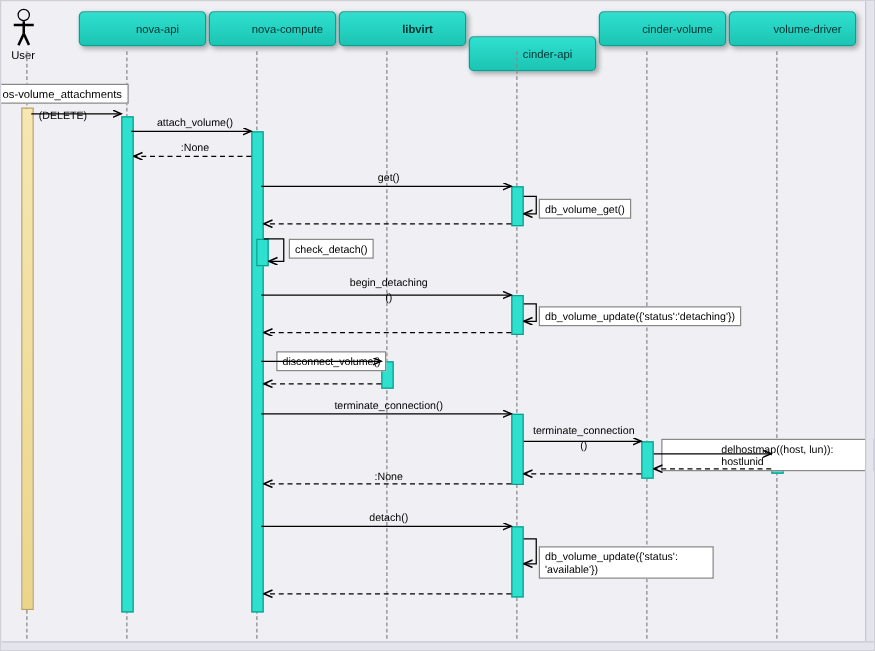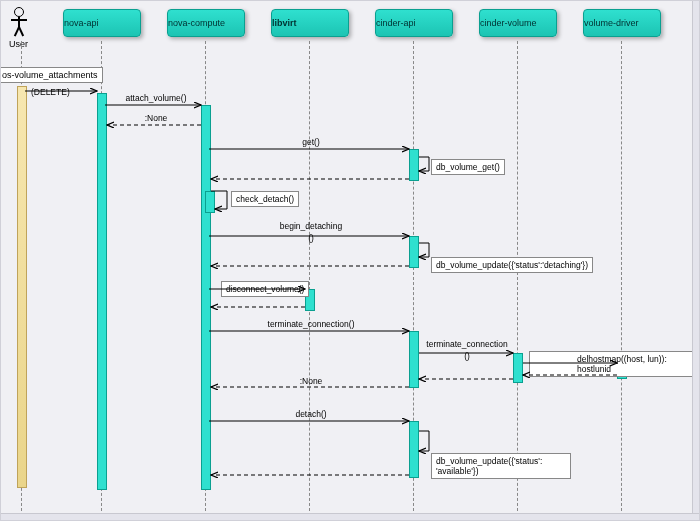--- a/index.html
+++ b/index.html
@@ -33,23 +33,24 @@
     position: absolute;
     top: 8px;
     width: 76px;
     height: 26px;
     background: linear-gradient(#2fe0cf, #1cc4b3);
     border: 1px solid #0aa090;
     border-radius: 4px;
     box-shadow: 2px 2px 4px rgba(0,0,0,0.3);
     display: flex;
     align-items: center;
-    justify-content: flex-start;
+    justify-content: center;
     font-size: 9px;
     color: #003030;
+    padding-left: 24px;
   }
   .lifeline {
     position: absolute;
     top: 40px;
     border-left: 1.4px dashed #888;
     height: 470px;
   }
   .activation {
     position: absolute;
     width: 8px;
@@ -112,21 +113,21 @@
 
 <div class="participant" style="left:62px;">
     <span>nova-api</span>
   </div>
 <div class="participant" style="left:166px;">
     <span>nova-compute</span>
   </div>
 <div class="participant" style="left:270px;font-weight:bold;">
     <span>libvirt</span>
   </div>
-<div class="participant" style="left:374px;">
+<div class="participant" style="left:374px;margin-top:20px;">
     <span>cinder-api</span>
   </div>
 <div class="participant" style="left:478px;">
     <span>cinder-volume</span>
   </div>
 <div class="participant" style="left:582px;">
     <span>volume-driver</span>
   </div>
 
 <div class="lifeline" style="left:100px;"></div>
@@ -152,29 +153,29 @@
 <div class="activation" style="left:616px; top:358px; height:18px;"></div>
 <div class="activation" style="left:408px; top:420px; height:55px;"></div>
 
 <div class="msg center" style="left:110px; top:92px;  width:90px;">attach_volume()</div>
 <div class="msg center" style="left:110px; top:112px; width:90px;">:None</div>
 <div class="msg center" style="left:212px; top:136px; width:196px;">get()</div>
 <div class="note" style="left:430px; top:158px;">db_volume_get()</div>
 <div class="note" style="left:230px; top:190px;text-align:center;">check_detach()</div>
 <div class="msg center" style="left:212px; top:220px; width:196px;">begin_detaching</div>
 <div class="msg center" style="left:212px; top:232px; width:196px;">()</div>
-<div class="note" style="left:430px; top:244px;margin-top:12px;">db_volume_update({'status':'detaching'})</div>
+<div class="note" style="left:430px; top:244px;">db_volume_update({'status':'detaching'})</div>
 <div class="note" style="left:220px; top:280px;">disconnect_volume()</div>
 <div class="msg center" style="left:212px; top:318px; width:196px;">terminate_connection()</div>
 <div class="msg center" style="left:418px; top:338px; width:96px;">terminate_connection</div>
 <div class="msg center" style="left:418px; top:350px; width:96px;">()</div>
 <div class="note" style="left:528px; top:350px;padding-left:47px;">delhostmap((host, lun)): hostlunid</div>
 <div class="msg center" style="left:212px; top:375px; width:196px;">:None</div>
 <div class="msg center" style="left:212px; top:408px; width:196px;">detach()</div>
-<div class="note" style="left:430px; top:452px; width:130px;">
+<div class="note" style="left:430px; top:436px; width:130px;">
   <span>db_volume_update({'status':</span><br>
   <span>'available'})</span>
 </div>
 
 <svg width="700" height="521">
   <defs>
     <marker id="ah" markerWidth="8" markerHeight="8" refX="7" refY="3" orient="auto">
       <path d="M0,0 L7,3 L0,6" fill="none" stroke="#000" stroke-width="1.2"></path>
     </marker>
   </defs>

